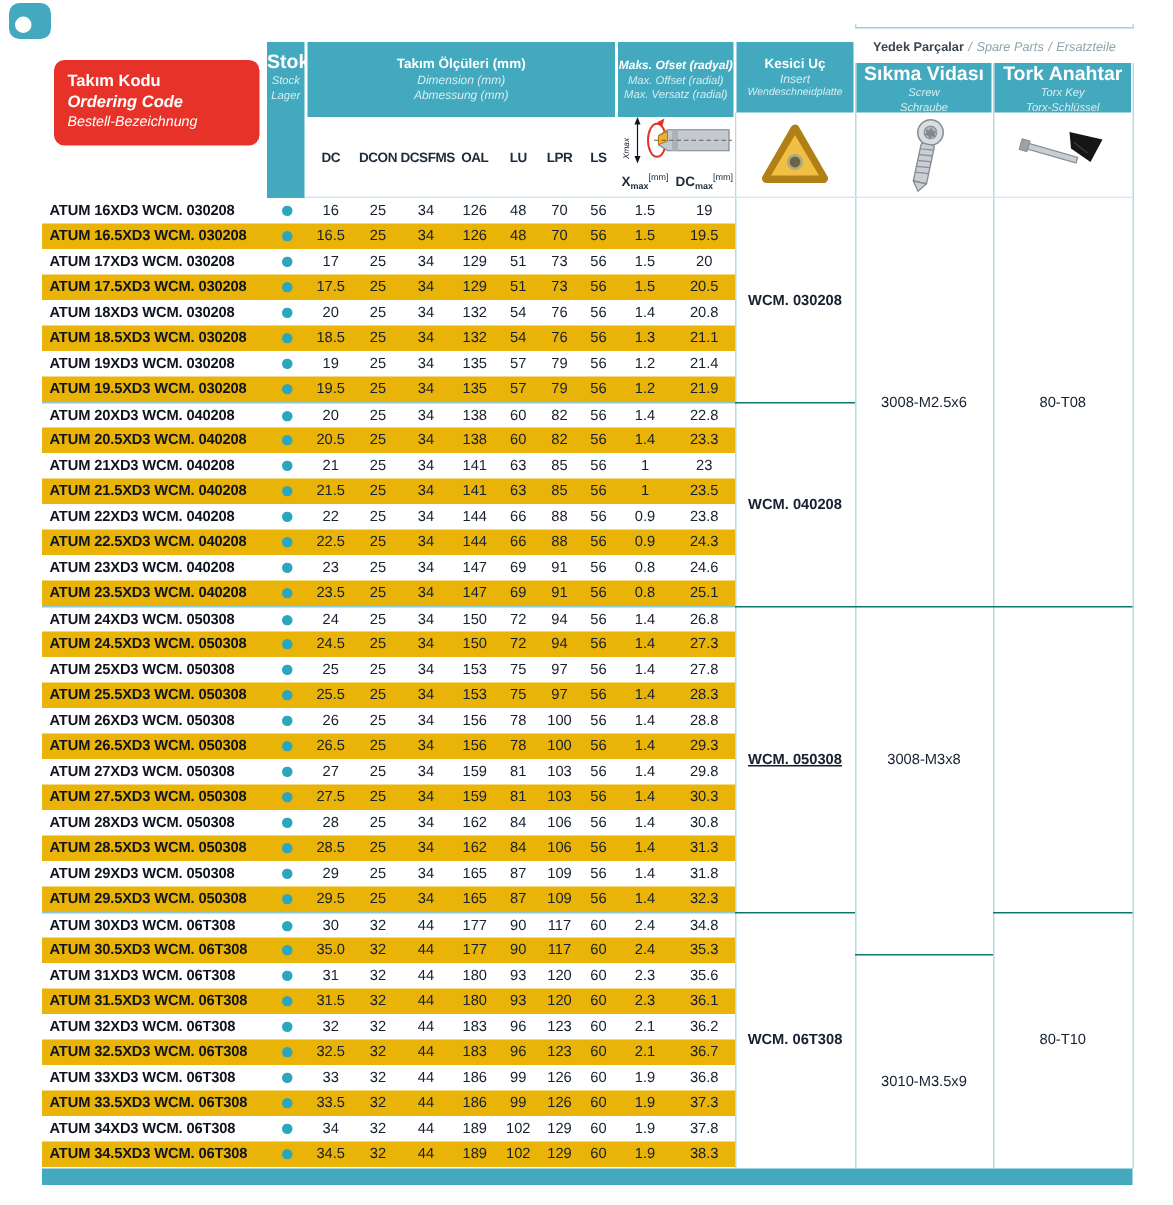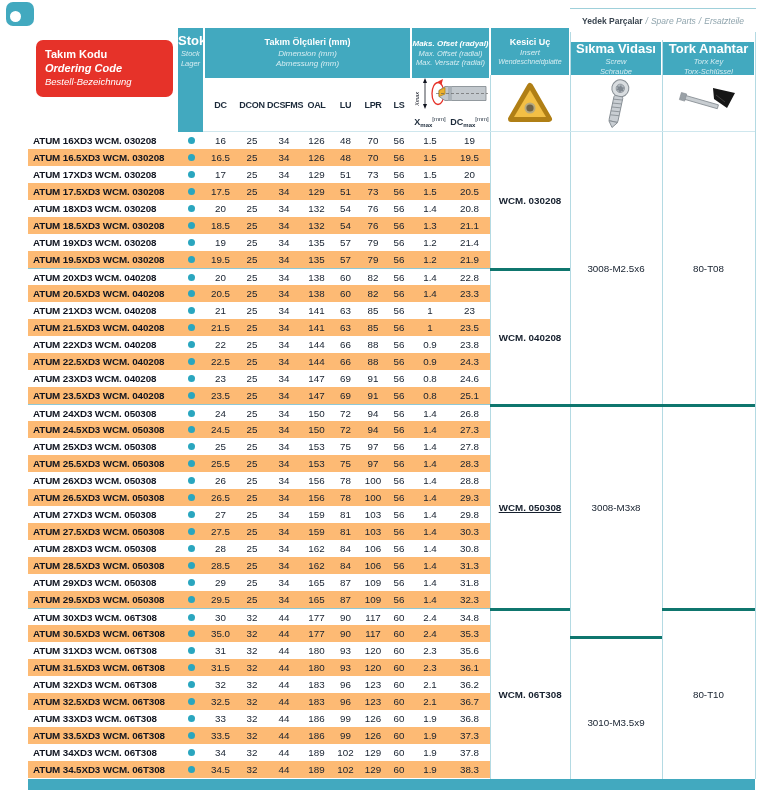--- a/index.html
+++ b/index.html
@@ -8,21 +8,21 @@
   #page{position:relative;width:782px;height:803px;background:#fff;overflow:hidden}
   .abs{position:absolute}
   .vline{position:absolute;width:1px;background:#b4dae3}
   .hline{position:absolute;height:1px;background:#cfe7ee}
   .corner{left:6px;top:2px;width:28px;height:24px;background:#42a9bf;border-radius:7px}
   .corner::after{content:"";position:absolute;left:4px;bottom:4px;width:11px;height:11px;background:#fff;border-radius:50%}
   .redbox{left:36px;top:40px;width:137px;height:57px;background:#e63229;border-radius:7px;color:#fff;padding:7px 0 0 9px}
   .redbox .l1{font-weight:700;font-size:11px;line-height:1.3}
   .redbox .l2{font-weight:700;font-style:italic;font-size:11px;line-height:1.3}
   .redbox .l3{font-style:italic;font-size:9.5px;line-height:1.35}
-  .spare-strip{left:570px;top:8px;width:186px;height:24px;background:#fff;border-top:1px solid #9fd0da;display:flex;align-items:center;justify-content:center;font-size:8.5px}
+  .spare-strip{left:570px;top:18px;width:186px;height:24px;background:#fff;border-top:1px solid #9fd0da;display:flex;align-items:center;justify-content:center;font-size:8.5px}
   .spare-strip .tr{font-weight:700;color:#3a4550}
   .spare-strip .it{font-style:italic;color:#8fa4ad}
   .spare-strip .sep{margin:0 3px;color:#8fa4ad;font-style:italic}
   .tblock{position:absolute;background:#42a9bf;color:#fff;text-align:center;display:flex;flex-direction:column;justify-content:center}
   .tblock .tr{font-weight:700;font-size:9px;color:#fff;line-height:1.25}
   .tblock .en,.tblock .de{font-style:italic;font-size:8px;color:#d6edf2;line-height:1.25}
   .tblock.small .tr{font-size:13px}
   .tblock.small .en,.tblock.small .de{font-size:7.5px}
   .tblock.top{justify-content:flex-start;padding-top:5px}
   .tblock.italic .tr{font-style:italic;font-size:8px}
@@ -31,33 +31,33 @@
   .dimlabels{left:204px;top:78px;width:207px;height:53px;display:flex;align-items:center}
   .dimlabels span{display:block;text-align:center;font-weight:700;font-size:9px;color:#1c2a3a;letter-spacing:-0.3px}
   .offset-graphic{left:412px;top:76px;width:77px;height:36px}
   .offset-collabels{left:411px;top:112px;width:79px;height:19px;display:flex;align-items:center}
   .ocell{text-align:center;font-size:9px;font-weight:700;color:#1c2a3a}
   .ocell .sub{font-size:6px;vertical-align:-2px}
   .ocell .sup{font-size:6px;vertical-align:4px;font-weight:400}
   .img-area{position:absolute;display:flex;align-items:center;justify-content:center;background:#fff}
   #table-body{position:absolute;left:28px;top:132px;width:462px}
   .row{display:grid;grid-template-columns:150px 26px 33px 30px 34px 31px 27px 28px 24px 38px 41px;height:17px;align-items:center}
-  .row.alt{background:#fdba74}
+  .row.alt{background:#eab308}
   .row.group-start{border-top:1px solid #8fc8d5}
   .cell{overflow:hidden;white-space:nowrap}
   .cell.code{font-weight:700;font-size:9.8px;padding-left:5px;letter-spacing:-0.1px;color:#10141f}
   .cell.num{text-align:center;font-size:9.8px;color:#16202e}
   .cell.stock{display:flex;justify-content:center}
   .dot{width:7px;height:7px;border-radius:50%;background:#2aa6bf}
   .span-col{position:absolute;top:132px}
   #insert-col{left:490px;width:80px}
   #screw-col{left:570px;width:92px}
   #torx-col{left:662px;width:93px}
   .span-cell{display:flex;align-items:center;justify-content:center;font-size:9.8px;color:#16202e}
-  .span-cell.bordered{border-top:3px solid #0f766e}
+  .span-cell.bordered{border-top:1px solid #0f766e}
   .span-cell.bold{font-weight:700}
   .bottom-bar{left:28px;top:779px;width:727px;height:11px;background:#42a9bf}
 </style>
 </head>
 <body>
 
 <div id="page">
 
   <div class="abs corner"></div>
 

